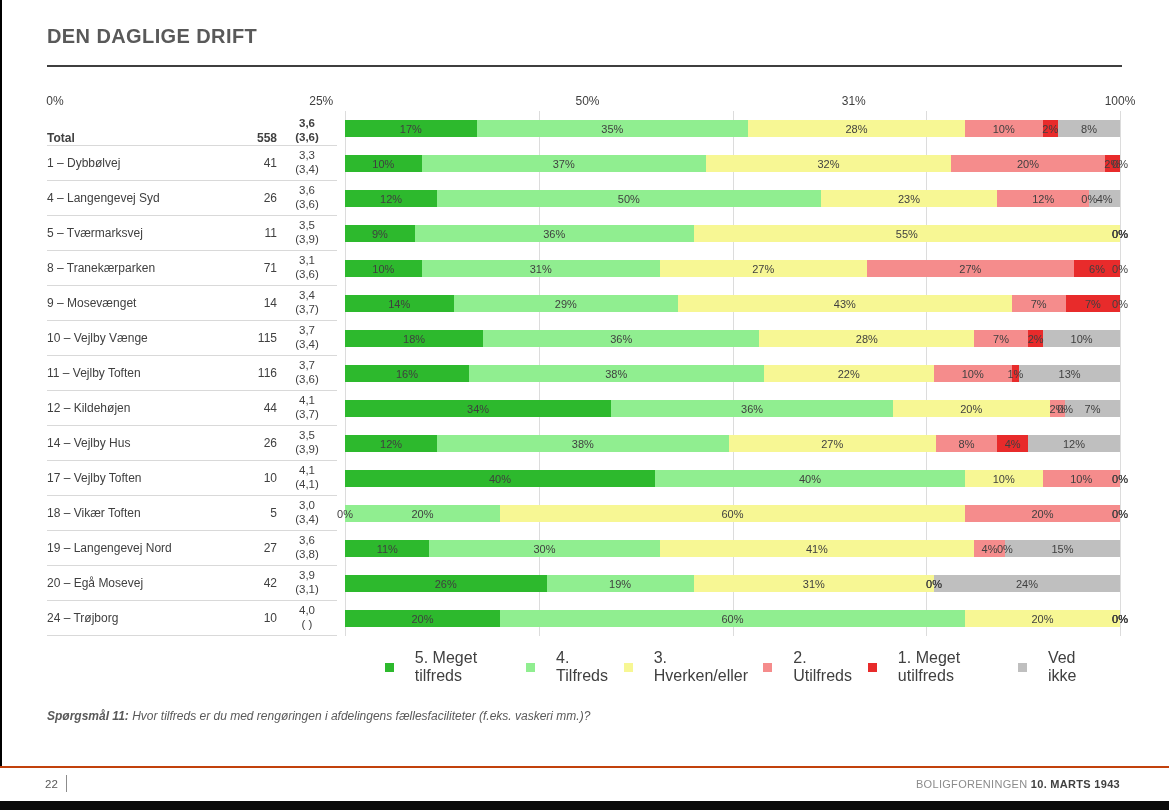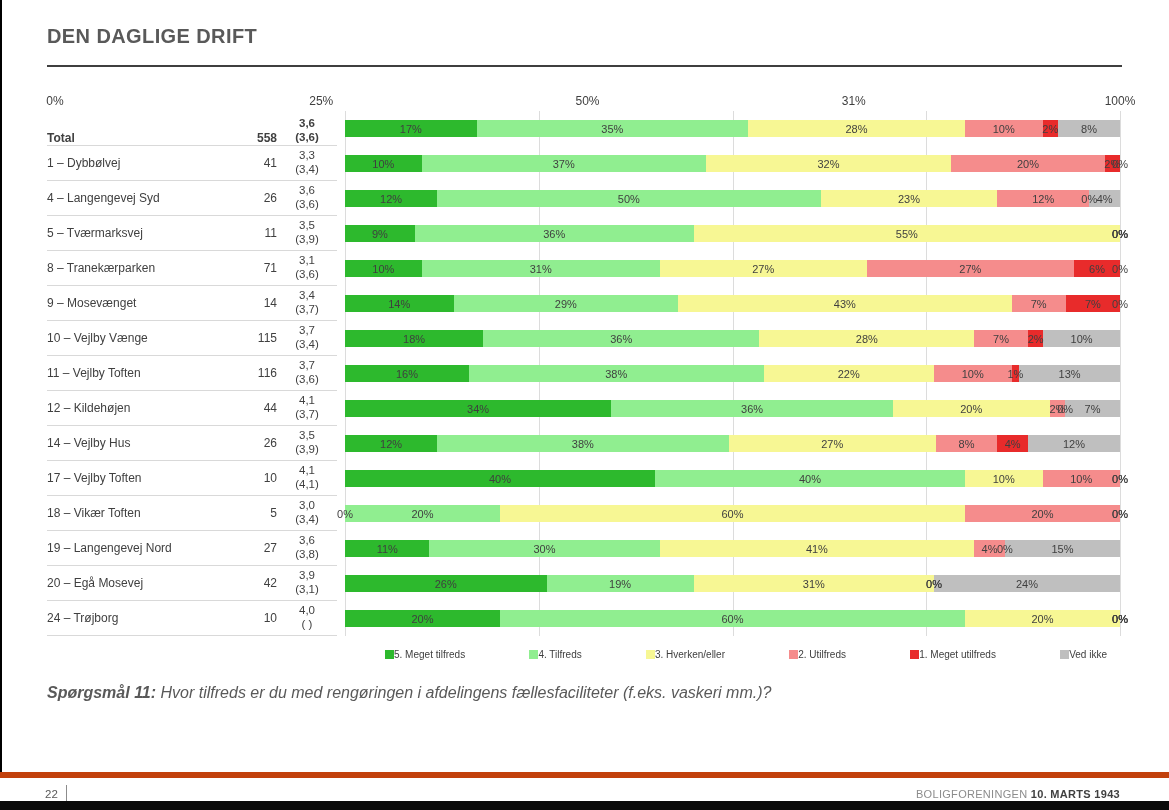--- a/index.html
+++ b/index.html
@@ -34,27 +34,27 @@
 
   .row { display:flex; height:35px; }
   .row .cell { color:#404040; }
   .row.bold .leftcells { font-weight:700;align-items:flex-end; }
   .chartcell { flex:1; margin-left:8px; position:relative; display:flex; align-items:center; z-index:1; }
   .bar { position:relative; display:flex; height:17px; width:100%; }
   .seg { height:100%; }
   .seglabel { position:absolute; top:50%; transform:translate(-50%,-50%); font-size:11px; color:#3f3f3f; white-space:nowrap; z-index:2; }
 
   .legend { display:flex; justify-content:space-between; margin:13px 0 0 338px; width:722px; }
-  .legend-item { display:flex; align-items:center; gap:0; font-size:10px; color:#404040; }
+  .legend-item { display:flex; align-items:center; gap:21px; font-size:16px; color:#404040; }
   .legend-swatch { width:9px; height:9px; display:inline-block; }
 
-  .question { margin-top:24px; font-size:16px; font-style:italic; color:#595959; }
+  .question { margin-top:24px; font-size:12px; font-style:italic; color:#595959; }
   .question .qbold { font-weight:700; }
 
-  .footer { position:absolute; left:0; right:0; bottom:9px; height:29px; border-top:6px solid #c2410c; background:#fff; }
+  .footer { position:absolute; left:0; right:0; bottom:9px; height:35px; border-top:2px solid #c2410c; background:#fff; }
   .page-num { position:absolute; left:45px; top:7px; display:flex; align-items:center; gap:8px; font-size:11.5px; color:#595959; }
   .page-sep { display:inline-block; width:1px; height:17px; background:#8c8c8c; }
   .footer-right { position:absolute; right:49px; top:10px; font-size:11px; color:#8c8c8c; letter-spacing:0.3px; }
   .footer-right .date { color:#3f3f3f; font-weight:700; }
 </style>
 </head>
 <body>
 
 <div class="edge-left"></div>
 

